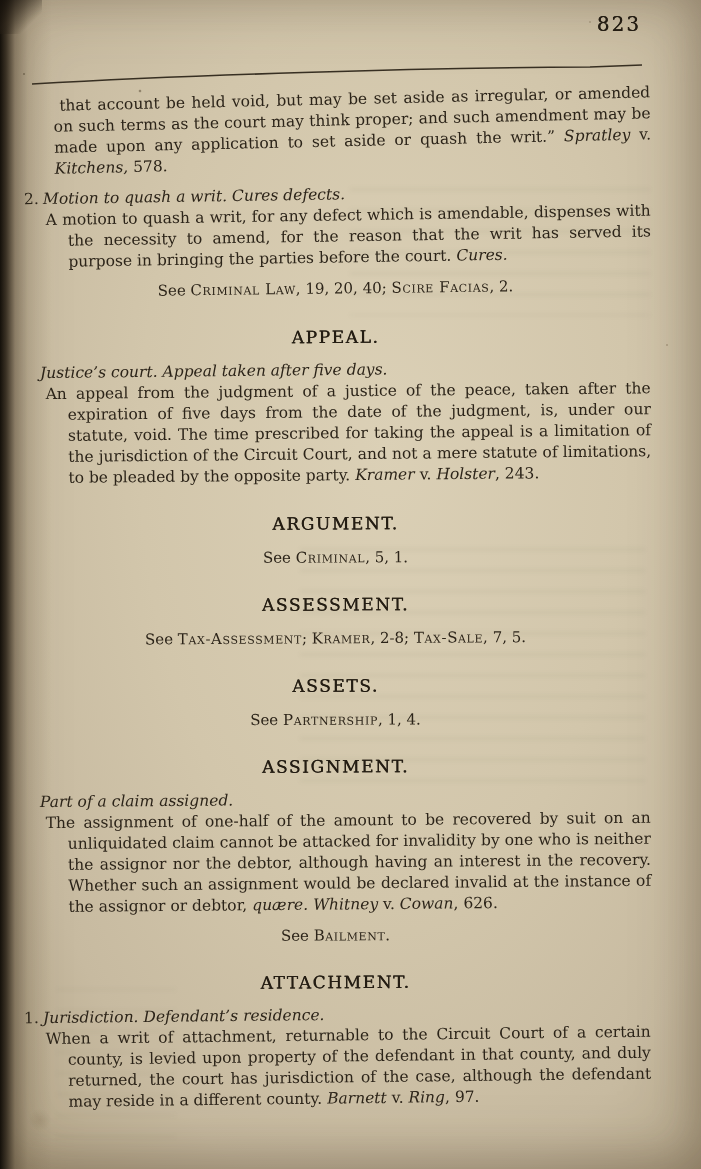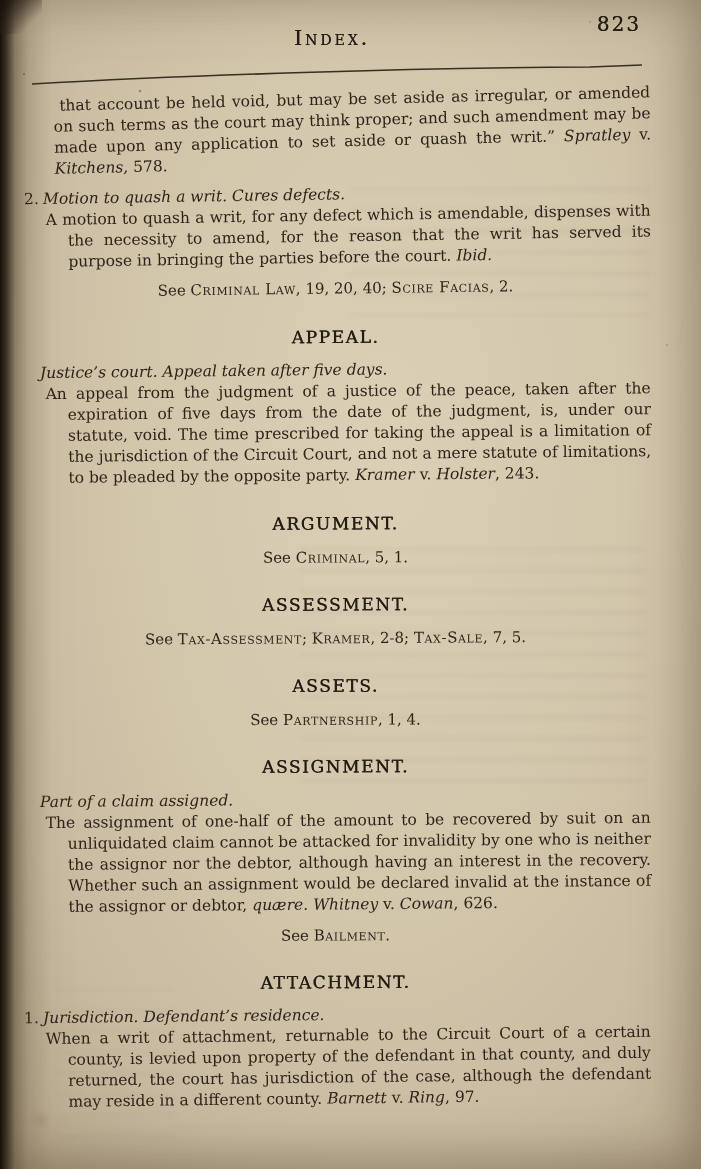--- a/index.html
+++ b/index.html
@@ -70,31 +70,30 @@
 </head>
 <body>
 
 <div class="page">
   <div class="binding-shadow"></div>
   <div class="corner-fold"></div>
   <div class="bleed b1"></div>
   <div class="bleed b2"></div>
   <div class="bleed b3"></div>
 
-  <div class="running-head">Index.</div>
   <div class="page-number">823</div>
 
   <svg class="header-rule" width="616" height="26">
     <path d="M2,22 C160,13 380,6 560,5 L612,3" stroke="#372f22" stroke-width="1.6" fill="none"></path>
   </svg>
 
   <div class="content">
       <p class="para continuation" style="transform: rotate(-1.3deg); transform-origin: left center;"><span class="seg-r">that account be held void, but may be set aside as irregular, or amended on such terms as the court may think proper; and such amendment may be made upon any application to set aside or quash the writ.”  </span><span class="seg-i">Spratley</span><span class="seg-r"> v. </span><span class="seg-i">Kitchens,</span><span class="seg-r"> 578.</span></p>
       <div class="headnote" style="transform: rotate(-0.9deg); transform-origin: left center;"><span class="num">2.</span><span>Motion to quash a writ.  Cures defects.</span></div>
-      <p class="para body" style="transform: rotate(-0.9deg); transform-origin: left center;"><span class="seg-r">A motion to quash a writ, for any defect which is amendable, dispenses with the necessity to amend, for the reason that the writ has served its purpose in bringing the parties before the court.  </span><span class="seg-i">Ibid.</span></p>
+      <p class="para body" style="transform: rotate(-0.9deg); transform-origin: left center;"><span class="seg-r">A motion to quash a writ, for any defect which is amendable, dispenses with the necessity to amend, for the reason that the writ has served its purpose in bringing the parties before the court.  </span><span class="seg-i">Cures.</span></p>
       <div class="crossref" style="transform: rotate(-0.7deg); transform-origin: left center;"><span class="seg-r">See </span><span class="seg-sc">Criminal Law</span><span class="seg-r">, 19, 20, 40; </span><span class="seg-sc">Scire Facias</span><span class="seg-r">, 2.</span></div>
       <div class="heading" style="transform: rotate(-0.4deg); transform-origin: left center;">APPEAL.</div>
       <div class="headnote" style="transform: rotate(-0.6deg); transform-origin: left center;"><span>Justice’s court.  Appeal taken after five days.</span></div>
       <p class="para body" style="transform: rotate(-0.55deg); transform-origin: left center;"><span class="seg-r">An appeal from the judgment of a justice of the peace, taken after the expiration of five days from the date of the judgment, is, under our statute, void. The time prescribed for taking the appeal is a limitation of the jurisdiction of the Circuit Court, and not a mere statute of limitations, to be pleaded by the opposite party.  </span><span class="seg-i">Kramer</span><span class="seg-r"> v. </span><span class="seg-i">Holster</span><span class="seg-r">, 243.</span></p>
       <div class="heading" style="transform: rotate(-0.3deg); transform-origin: left center;">ARGUMENT.</div>
       <div class="crossref" style="transform: rotate(-0.3deg); transform-origin: left center;"><span class="seg-r">See </span><span class="seg-sc">Criminal</span><span class="seg-r">, 5, 1.</span></div>
       <div class="heading" style="transform: rotate(-0.3deg); transform-origin: left center;">ASSESSMENT.</div>
       <div class="crossref" style="transform: rotate(-0.35deg); transform-origin: left center;"><span class="seg-r">See </span><span class="seg-sc">Tax-Assessment</span><span class="seg-r">; </span><span class="seg-sc">Kramer</span><span class="seg-r">, 2-8; </span><span class="seg-sc">Tax-Sale</span><span class="seg-r">, 7, 5.</span></div>
       <div class="heading" style="transform: rotate(-0.25deg); transform-origin: left center;">ASSETS.</div>
       <div class="crossref" style="transform: rotate(-0.25deg); transform-origin: left center;"><span class="seg-r">See </span><span class="seg-sc">Partnership</span><span class="seg-r">, 1, 4.</span></div>

